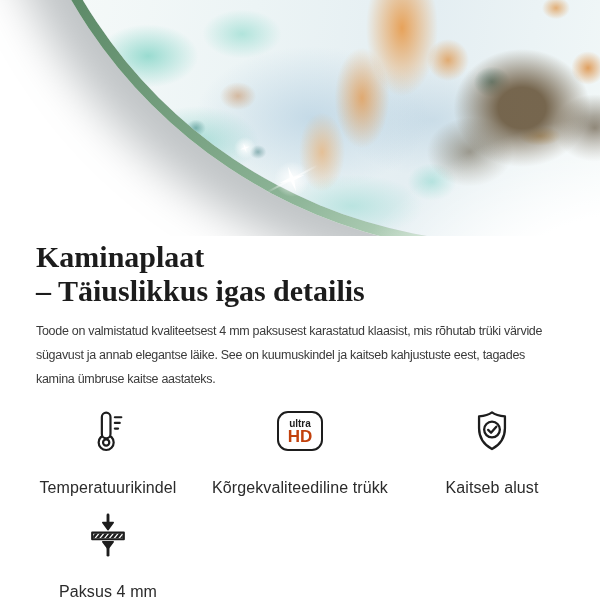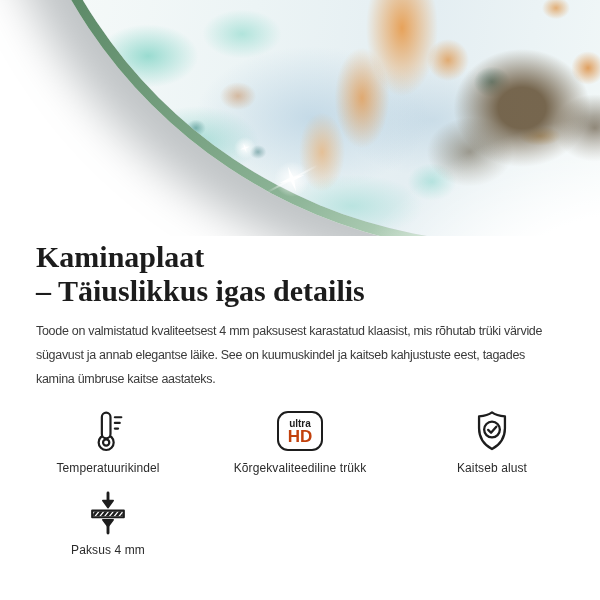--- a/index.html
+++ b/index.html
@@ -89,21 +89,21 @@
     color:#3a3a3a; white-space:nowrap;
   }
 
   
   .features {
     display:grid; grid-template-columns:repeat(3, 1fr);
     padding:0 12px; margin-top:16px; row-gap:14px;
   }
   .feature { display:flex; flex-direction:column; align-items:center; }
   .ficon { height:48px; display:flex; align-items:center; justify-content:center; color:#1d1d1d; }
-  .flabel { margin-top:6px; font-size:12px; color:#2b2b2b; letter-spacing:.1px; }
+  .flabel { margin-top:24px; font-size:16px; color:#2b2b2b; letter-spacing:.1px; }
   .ficon svg { stroke:#1d1d1d; fill:none; stroke-width:2.4; stroke-linecap:round; stroke-linejoin:round; }
   .hd-box {
     width:46px; height:40px; border:2.5px solid #1d1d1d; border-radius:11px;
     display:flex; flex-direction:column; align-items:center; justify-content:center;
   }
   .hd-top { font-size:10px; font-weight:600; line-height:11px; color:#1d1d1d; }
   .hd-bottom { font-size:17px; font-weight:700; line-height:16px; color:#c2410c; }
 </style>
 </head>
 <body>

